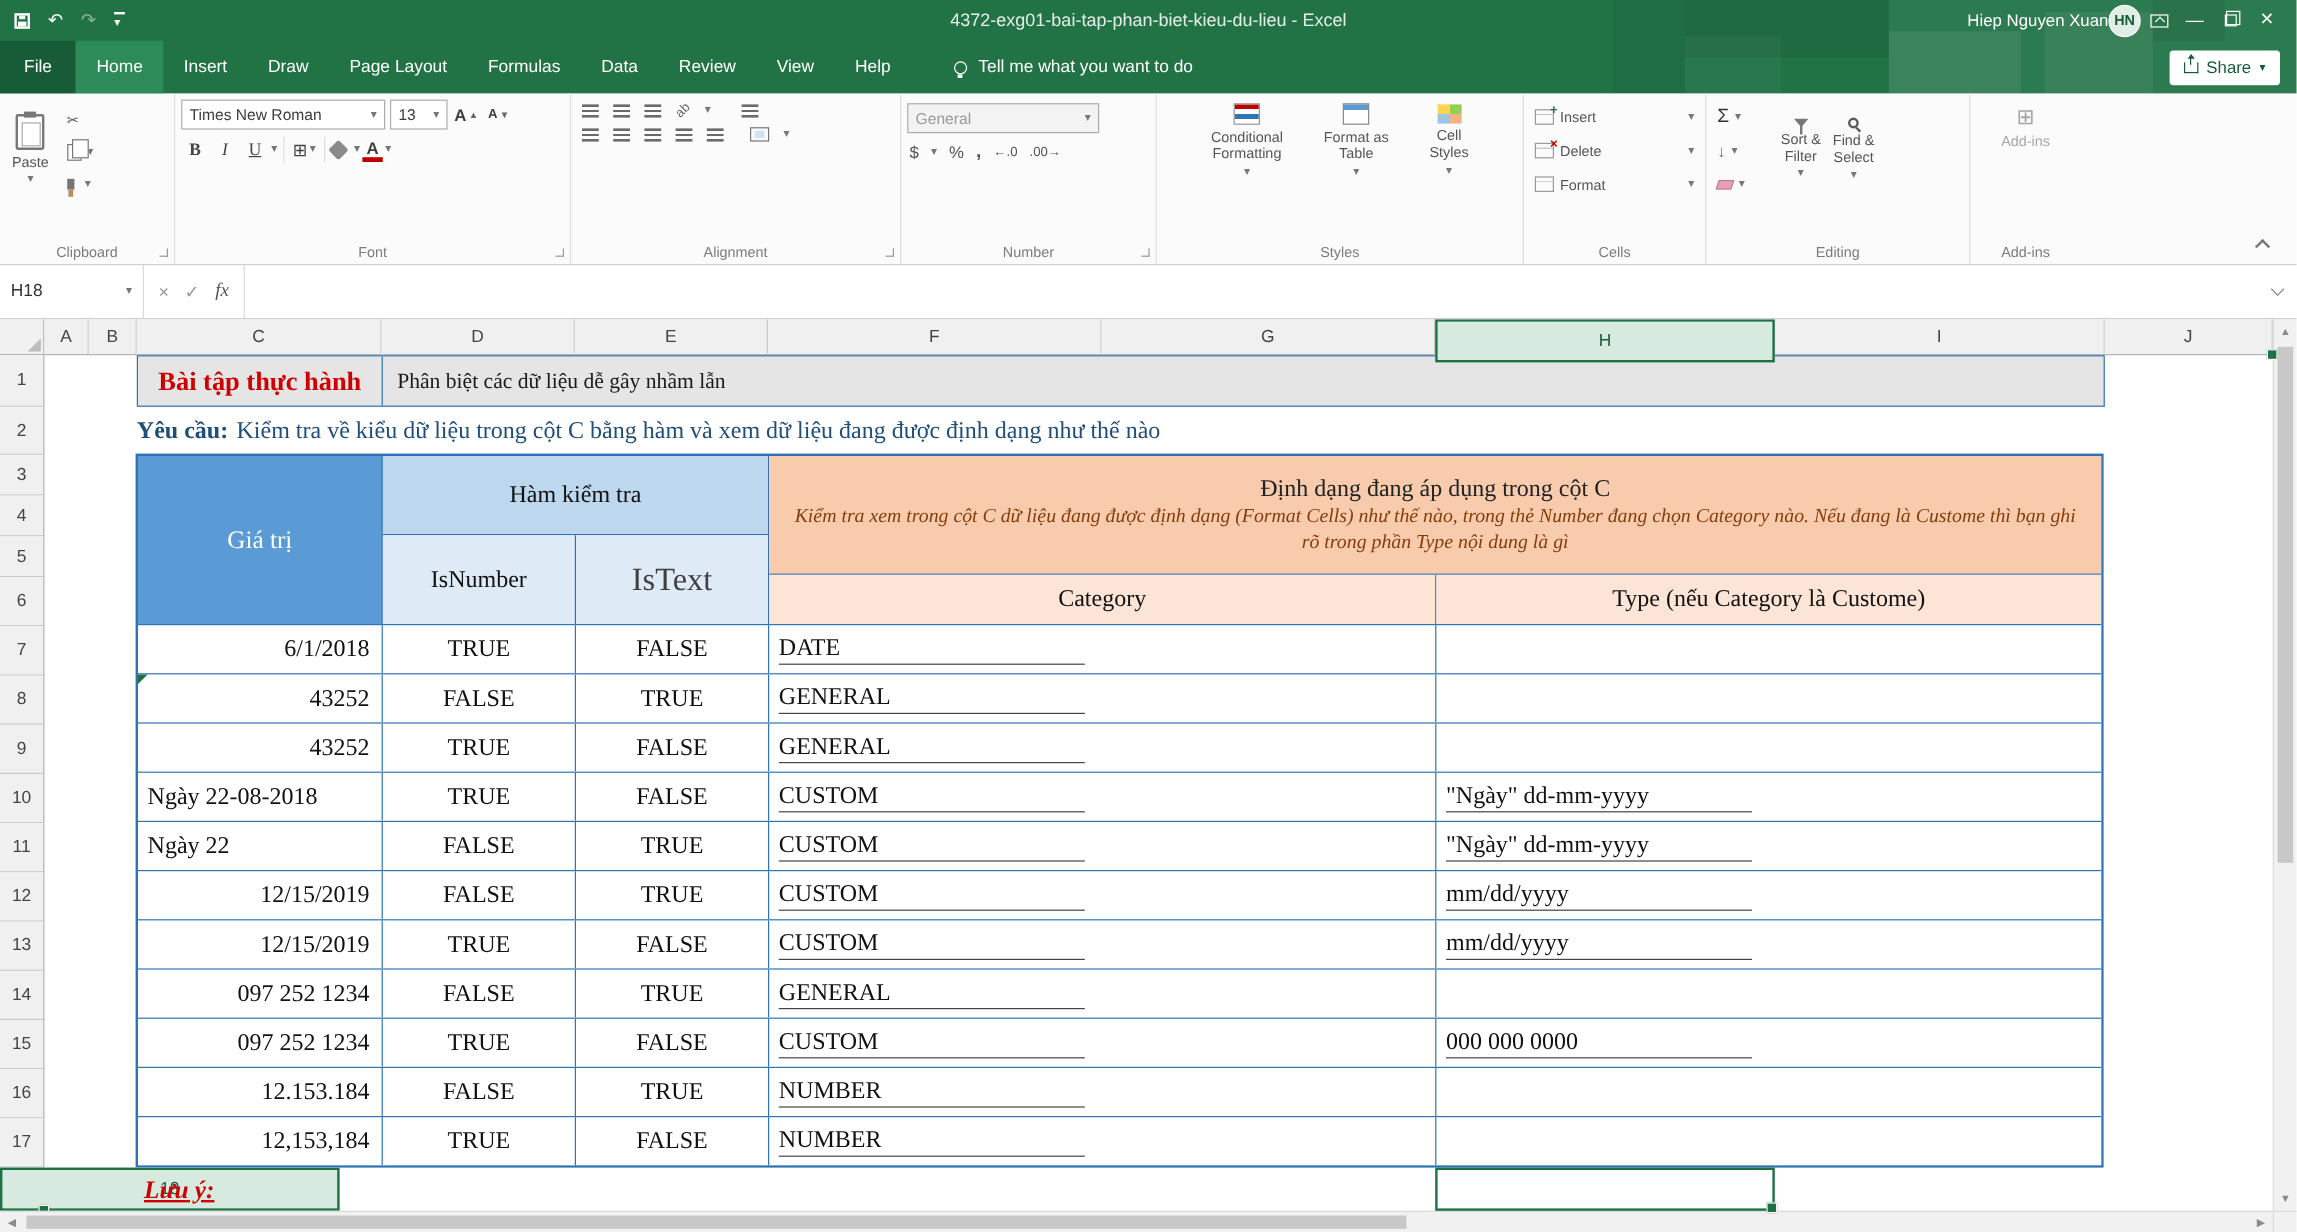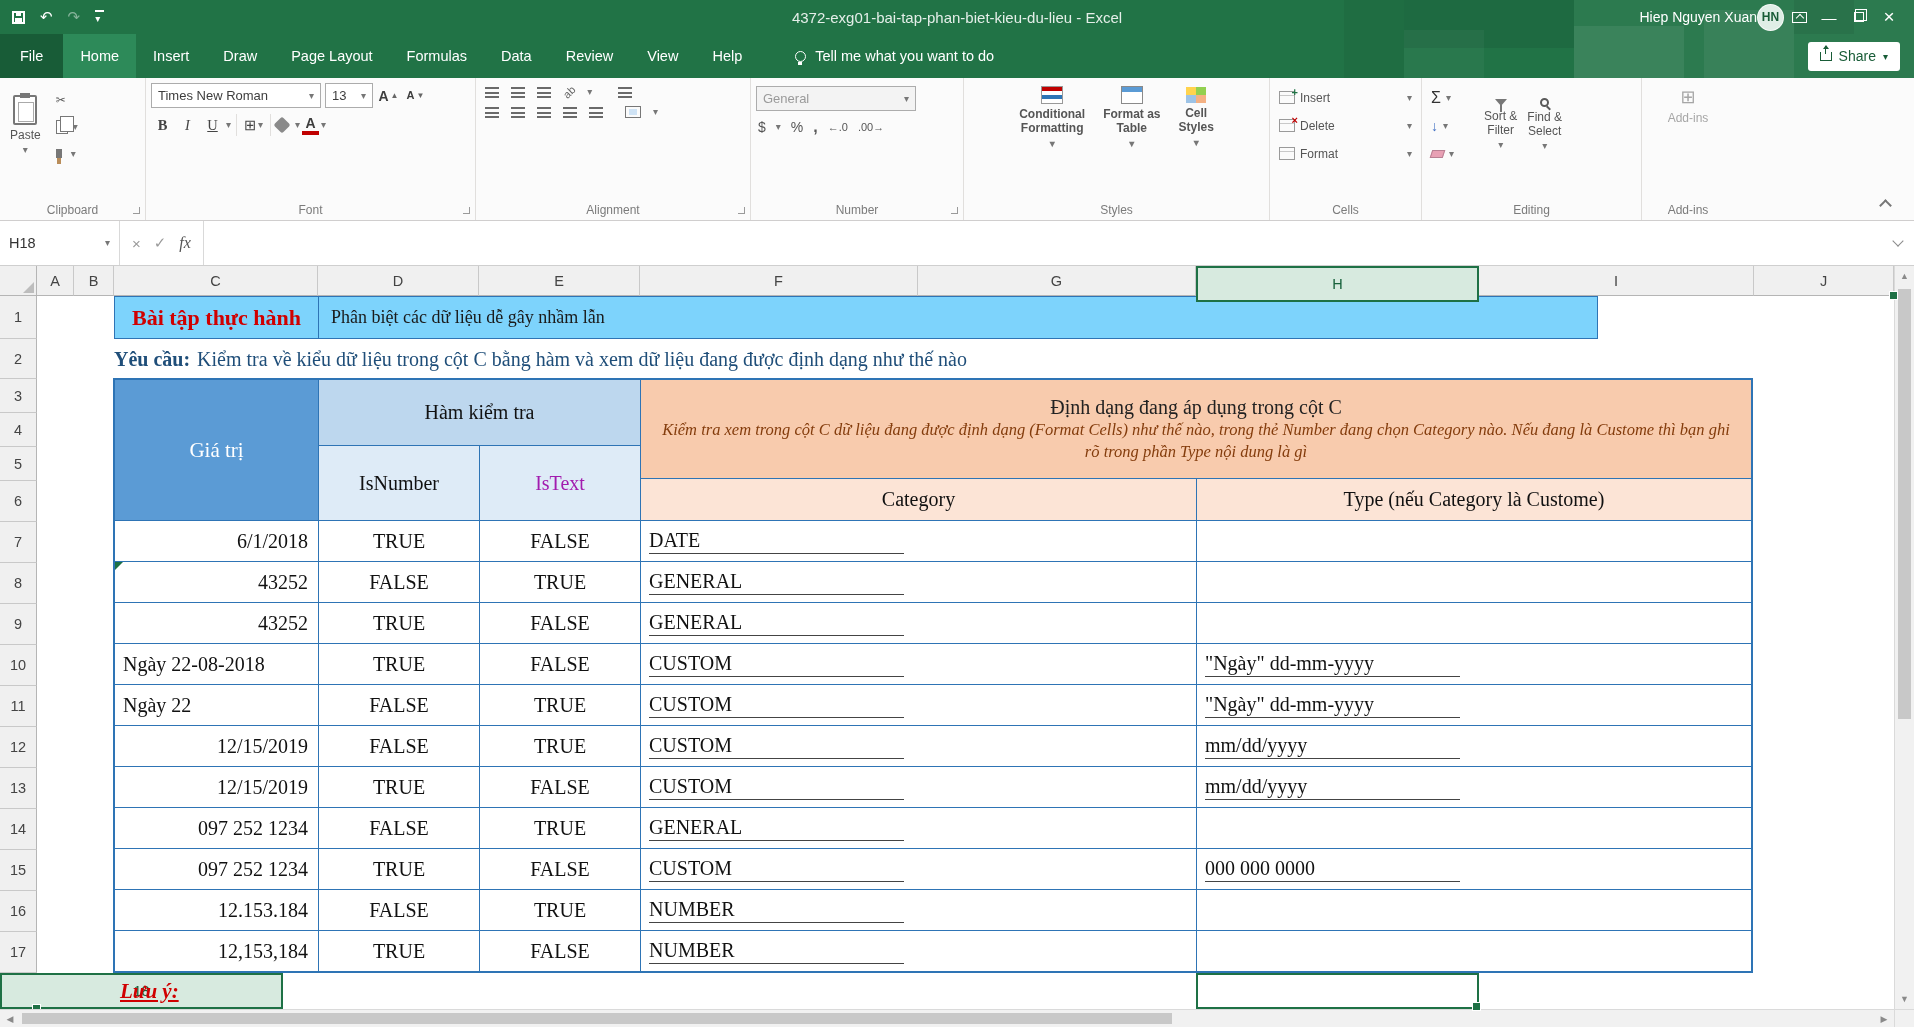--- a/index.html
+++ b/index.html
@@ -132,37 +132,37 @@
          display:flex; align-items:center; justify-content:center; font-size:14.5px; color:#444; }
   .chc.sel { background:#D7EADF; border-bottom:2px solid #1E7145; color:#17613B; }
   #rowhdrs { position:absolute; left:0; top:30px; width:37px; }
   .rhc { width:37px; border-bottom:1px solid #C9C9C9; border-right:1px solid #B5B5B5; background:#F0F0F0;
          display:flex; align-items:center; justify-content:center; font-size:14.5px; color:#444; }
   .rhc.sel { background:#D7EADF; border-right:2px solid #1E7145; color:#17613B; }
 
   .ser { font-family:"Liberation Serif",serif; }
   .abs { position:absolute; }
 
-  .titlebox { left:114px; top:30px; width:1484px; height:43px; border:1px solid #2E74B5; display:flex; background:#7dd3fc; }
+  .titlebox { left:114px; top:30px; width:1640px; height:43px; border:1px solid #2E74B5; display:flex; background:#e5e5e5; }
   .tb-l { width:204px; border-right:1px solid #2E74B5; display:flex; align-items:center; justify-content:center;
           color:#D00000; font-weight:bold; font-size:22px; }
   .tb-r { flex:1; display:flex; align-items:center; padding-left:12px; font-size:18px; color:#1a1a1a; }
 
   .reqline { left:114px; top:73px; height:40px; display:flex; align-items:center; font-size:20px; color:#1F4E79; }
   .reqline b { margin-right:7px; }
 
   .tbl { left:113px; top:112px; width:1640px; height:595px; border:2px solid #2E74B5; background:#fff; }
   .thead { display:flex; height:140px; }
   .h-giatri { width:204px; border-right:1px solid #2E74B5; background:#5B9BD5; color:#fff;
               display:flex; align-items:center; justify-content:center; font-size:21px; }
   .h-mid { width:322px; border-right:1px solid #2E74B5; display:flex; flex-direction:column; }
   .h-ham { height:66px; border-bottom:1px solid #2E74B5; background:#BDD7EE; display:flex; align-items:center; justify-content:center; font-size:20px; color:#111; }
   .h-funcs { flex:1; display:flex; }
   .h-isnum { width:161px; border-right:1px solid #2E74B5; background:#DEEBF7; display:flex; align-items:center; justify-content:center; font-size:20px; color:#111; }
-  .h-istext { flex:1; background:#DEEBF7; display:flex; align-items:center; justify-content:center; font-size:20px; color:#a21caf; }
+  .h-istext { flex:1; background:#DEEBF7; display:flex; align-items:center; justify-content:center; font-size:27px; color:#404040; }
   .h-right { flex:1; display:flex; flex-direction:column; }
   .h-dd { height:99px; border-bottom:1px solid #2E74B5; background:#F8CBAD; display:flex; flex-direction:column;
           align-items:center; justify-content:center; padding:2px 18px; text-align:center; }
   .h-dd-title { font-size:20px; color:#222; }
   .h-dd-desc { font-size:16.5px; font-style:italic; color:#843C0C; line-height:1.32; }
   .h-cats { flex:1; display:flex; }
   .h-cat { width:556px; border-right:1px solid #2E74B5; background:#FCE4D6; display:flex; align-items:center; justify-content:center; font-size:20px; color:#111; }
   .h-type { flex:1; background:#FCE4D6;display:flex; align-items:center; justify-content:center; font-size:20px; color:#111; }
 
   .trow { display:flex; height:41px; border-top:1px solid #2E74B5; position:relative; background:#fff; }
@@ -380,21 +380,21 @@
           <span style="font-size:16px;font-weight:bold;">,</span>
           <span style="font-size:11px;">←.0</span>
           <span style="font-size:11px;">.00→</span>
         </div>
       </div>
       <div class="grp-label">Number</div>
       <span class="launcher"></span>
     </div>
 
     <div class="grp" style="width:306px;">
-      <div class="row" style="gap:8px; justify-content:center; width:100%;font-weight:bold;">
+      <div class="row" style="gap:24px; justify-content:center; width:100%;">
         <div class="bigbtn">
           <span class="ic-cf"></span>
           <span class="l2"><span>Conditional</span><br><span>Formatting</span></span>
           <span class="caret">▾</span>
         </div>
         <div class="bigbtn">
           <span class="ic-ft"></span>
           <span class="l2"><span>Format as</span><br><span>Table</span></span>
           <span class="caret">▾</span>
         </div>

